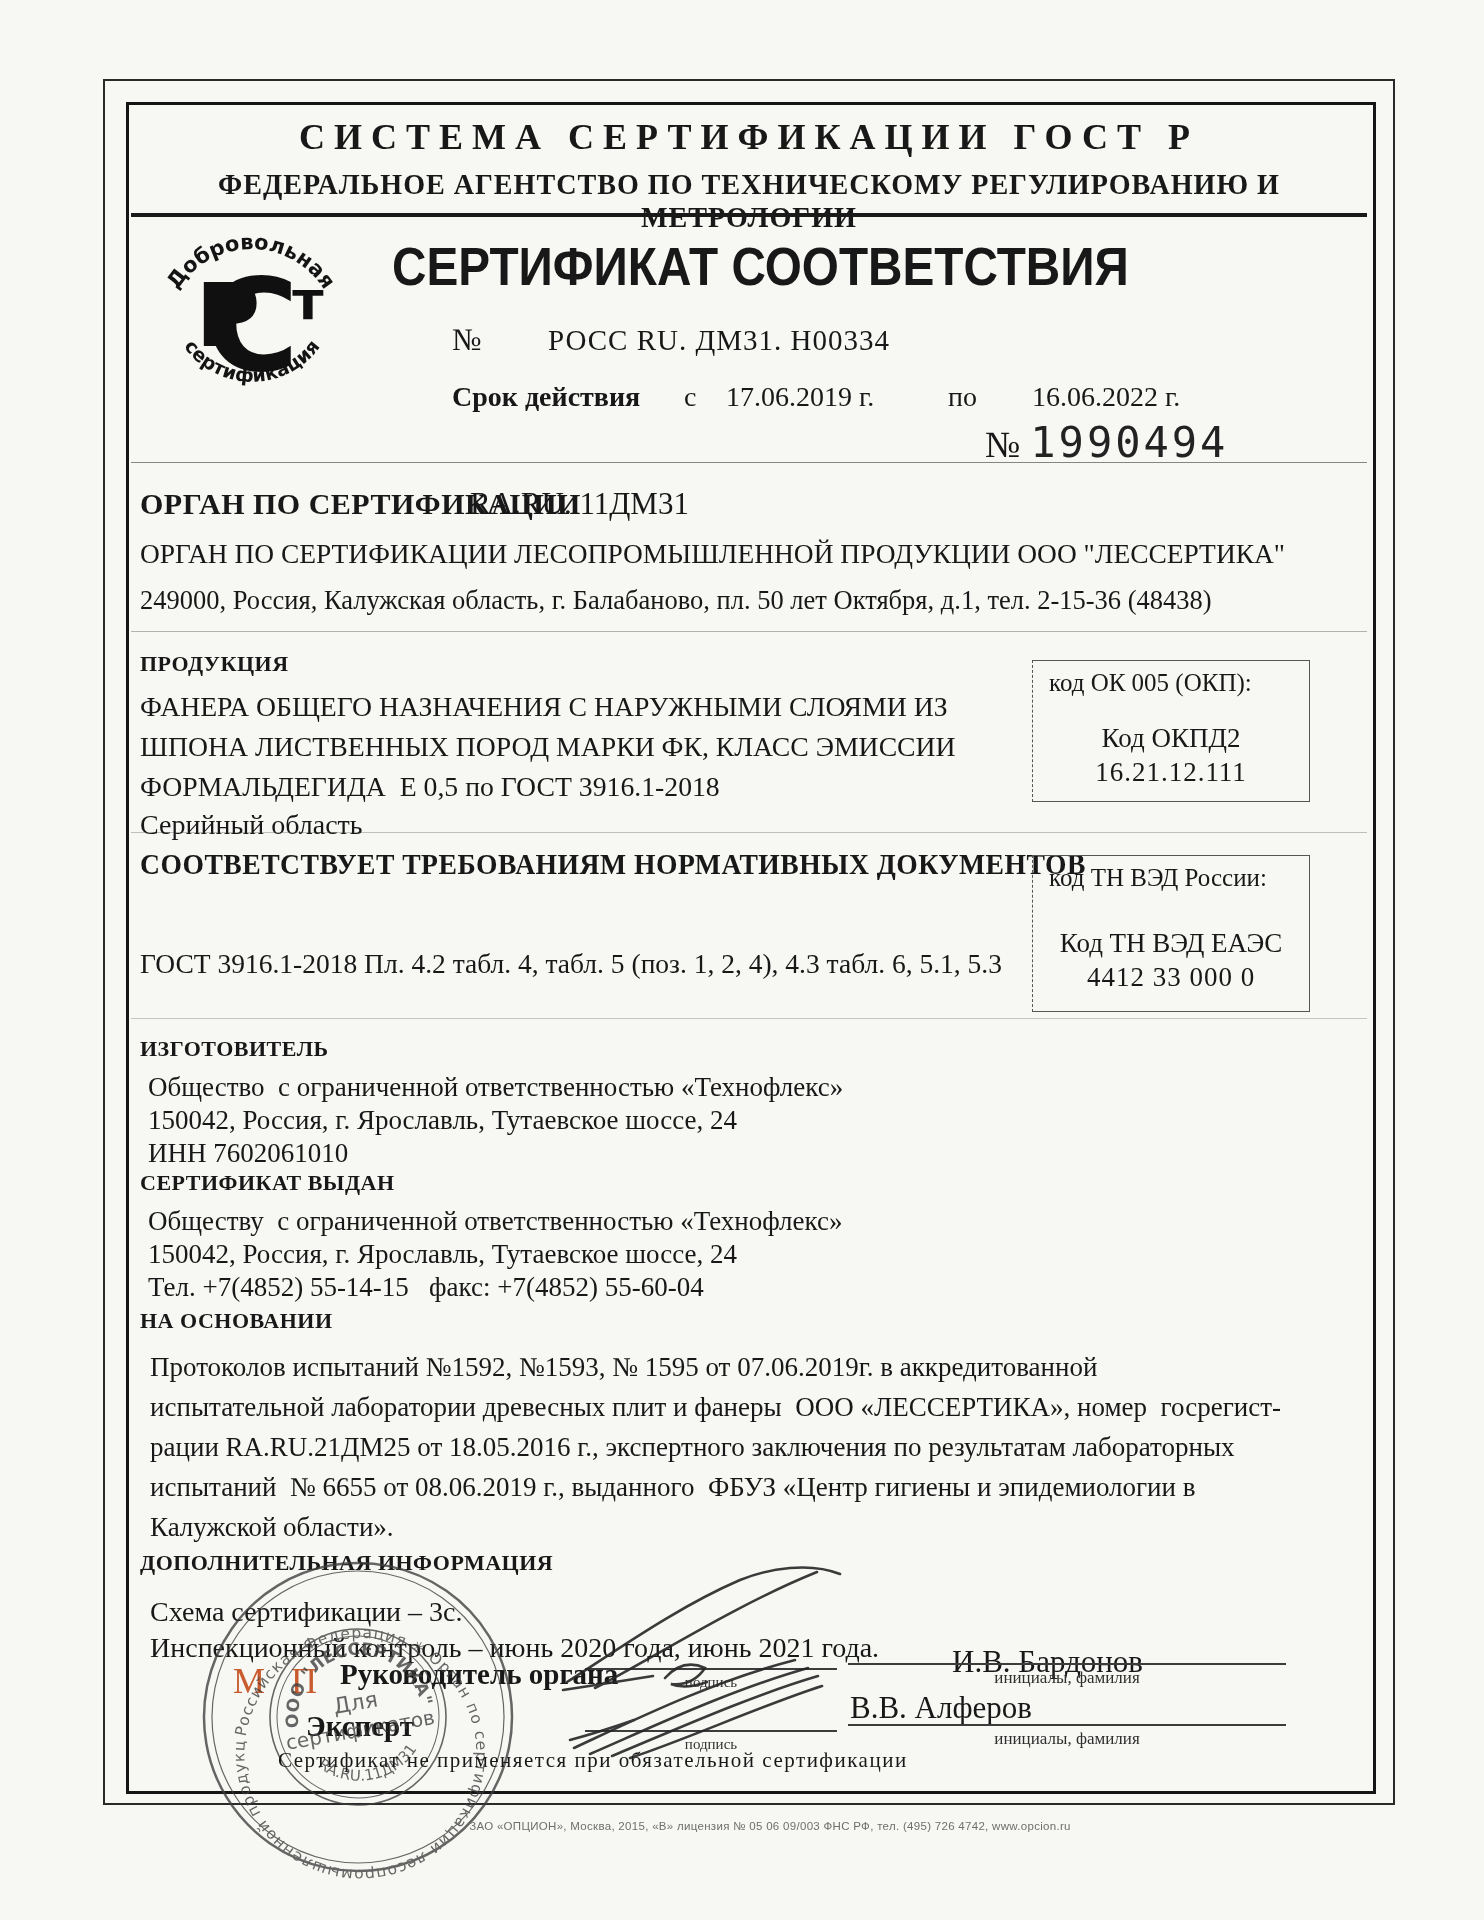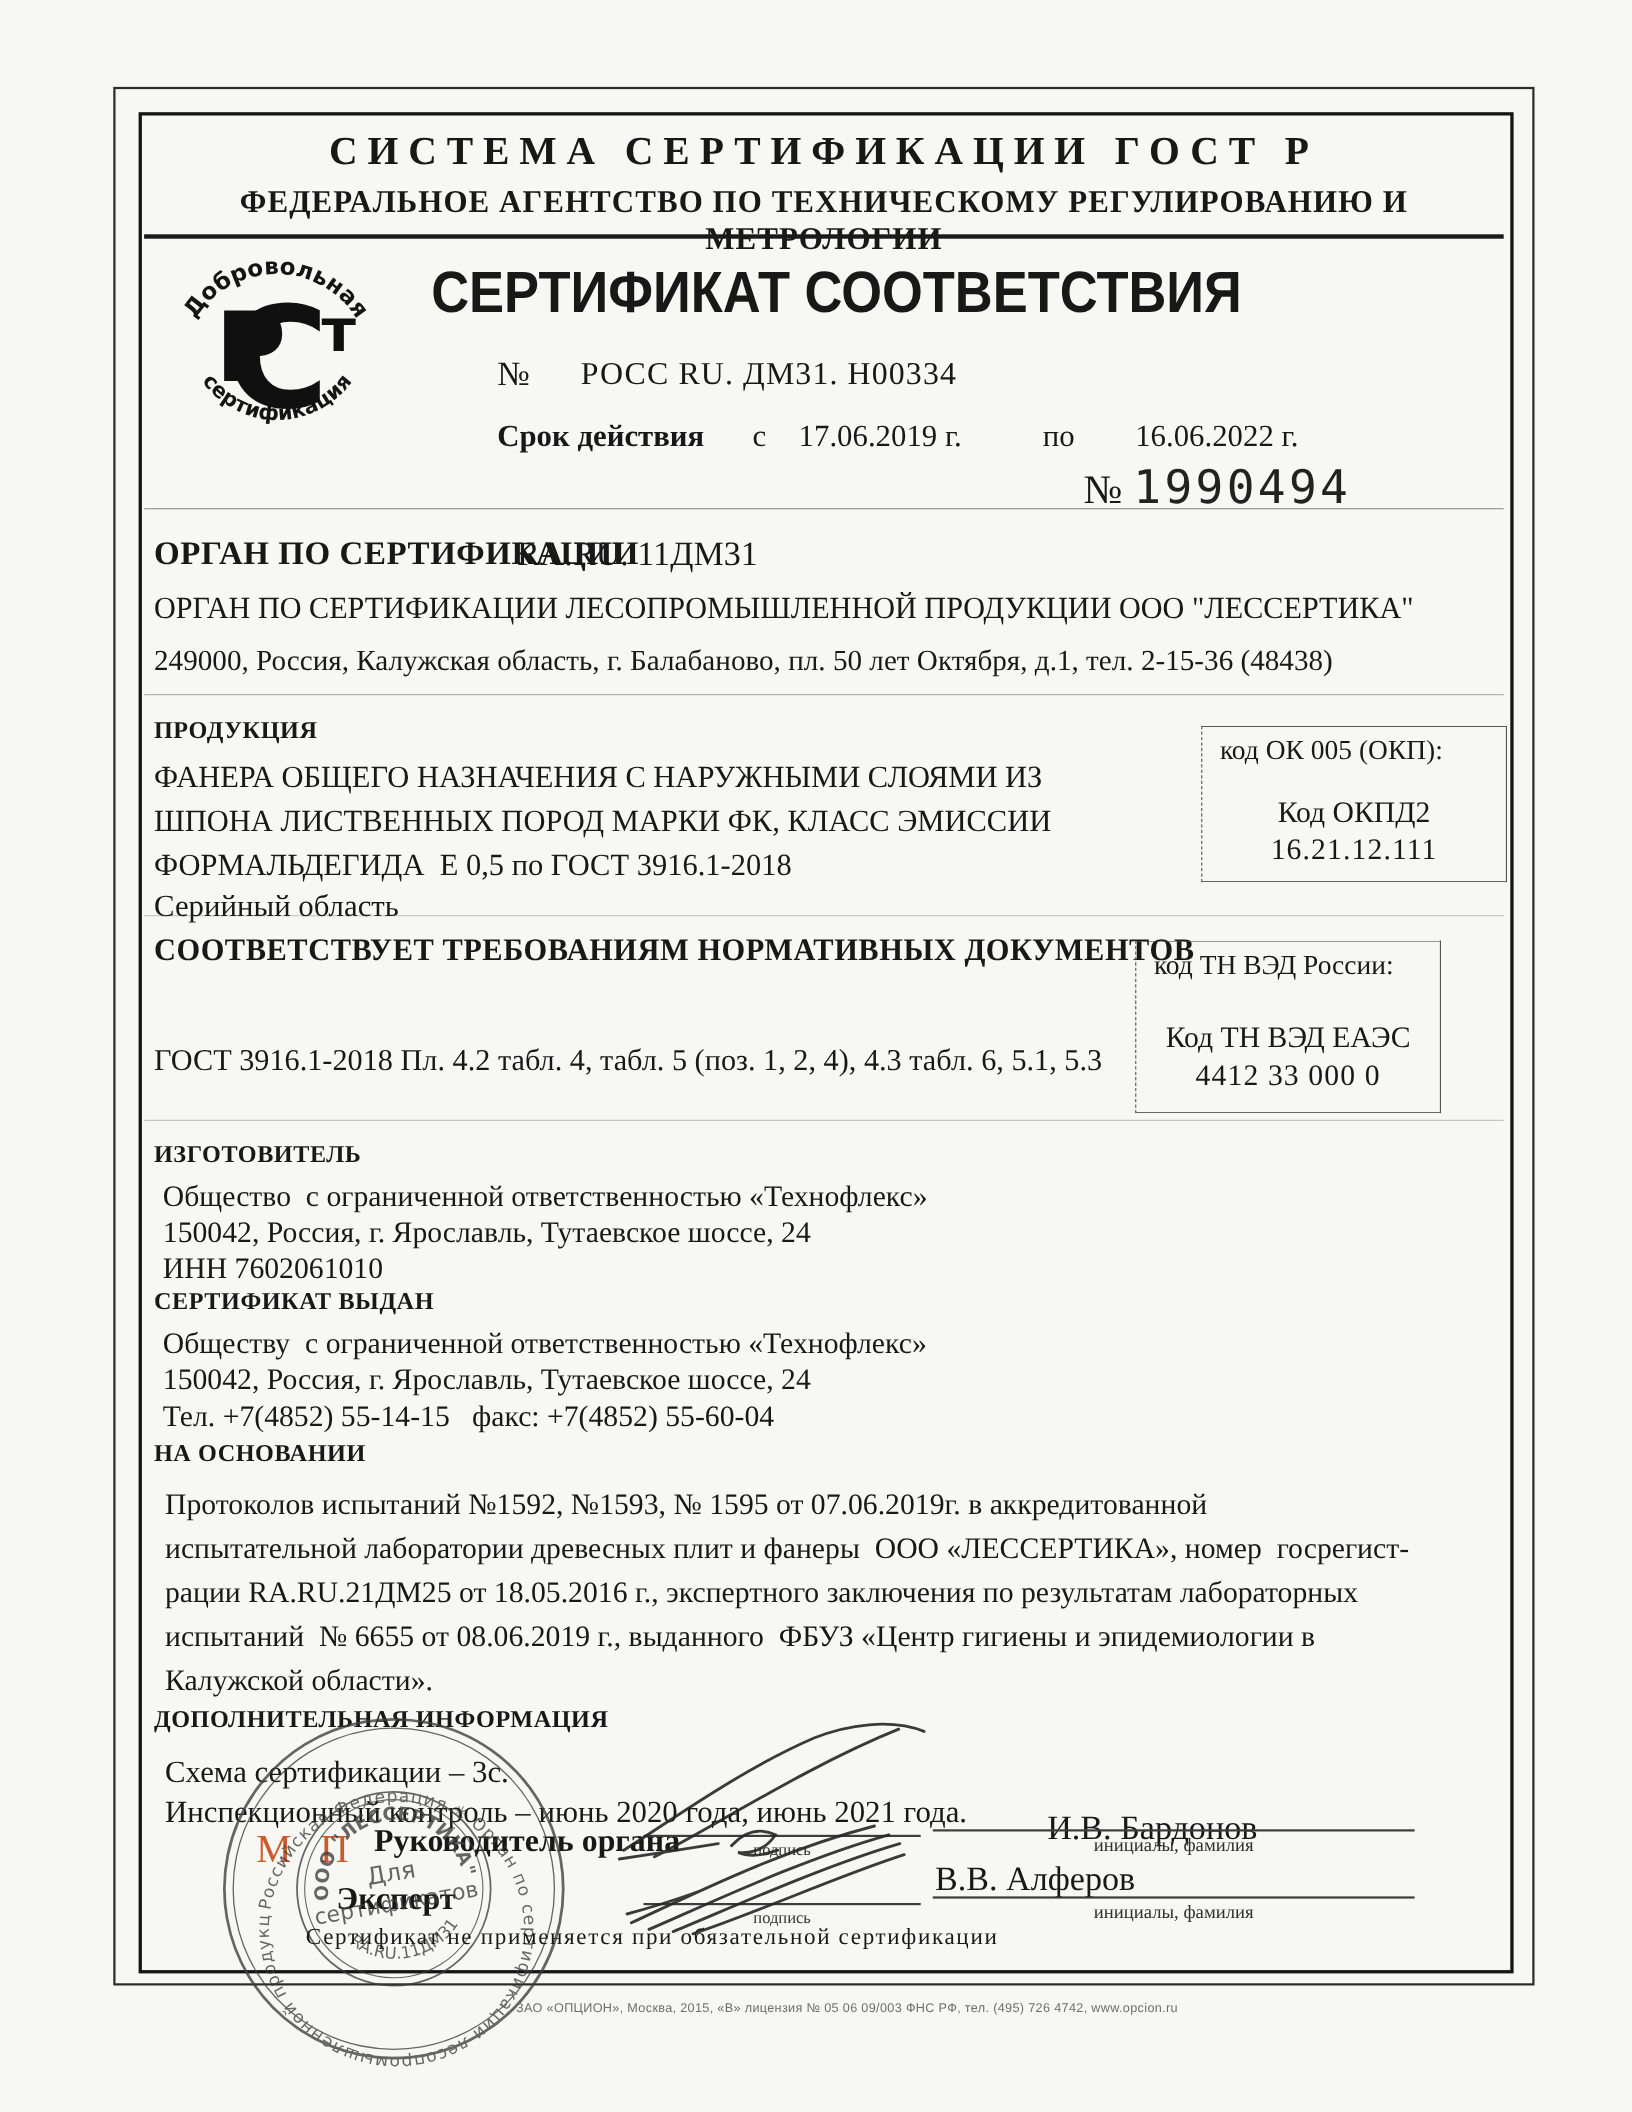--- a/index.html
+++ b/index.html
@@ -16,34 +16,34 @@
   
   .outer-frame{left:103px;top:79px;width:1288px;height:1722px;border:2px solid #2a2a2a;}
   .inner-frame{left:126px;top:102px;width:1244px;height:1686px;border:3px solid #151515;}
   
   .sys-title{left:127px;top:116px;width:1244px;text-align:center;font-size:36px;font-weight:bold;letter-spacing:9px;}
   .agency{left:127px;top:168px;width:1244px;text-align:center;font-size:29px;font-weight:bold;letter-spacing:1px;transform:scaleX(.97);transform-origin:center top;}
   .rule-thick{left:131px;top:213px;width:1236px;height:4px;background:#1a1a1a;}
   .rule-thin{height:0;border-top:1px solid rgba(40,40,40,.55);}
   .main-title{left:392px;top:236px;font-family:"Liberation Sans","DejaVu Sans",sans-serif;font-size:53px;font-weight:800;letter-spacing:0px;transform:scaleX(.9);transform-origin:left top;white-space:nowrap;}
   .certnum-label{left:452px;top:322px;font-size:31px;}
-  .certnum-value{left:528px;top:324px;font-size:29px;letter-spacing:1px;}
+  .certnum-value{left:548px;top:324px;font-size:29px;letter-spacing:1px;}
   .validity{top:381px;font-size:28px;}
   .v-label{left:452px;font-weight:bold;}
   .v-from-label{left:684px;}
   .v-from{left:726px;}
   .v-to-label{left:948px;}
   .v-to{left:1032px;}
   .blank-number{left:985px;top:418px;display:flex;align-items:baseline;gap:10px;}
   .blank-number .no{font-size:37px;}
   .blank-number .digits{font-family:"DejaVu Sans Mono","Liberation Mono",monospace;font-size:42px;letter-spacing:3px;color:#222;}
   
   .sec-label{font-weight:bold;font-size:22px;letter-spacing:.5px;white-space:nowrap;}
   .body-line{font-size:27px;}
-  .okp-box{left:1092px;top:660px;width:276px;height:140px;border:1px solid #555;border-left:1px dashed #555;text-decoration:underline;}
+  .okp-box{left:1032px;top:660px;width:276px;height:140px;border:1px solid #555;border-left:1px dashed #555;text-decoration:underline;}
   .tnved-box{left:1032px;top:855px;width:276px;height:155px;border:1px solid #555;border-left:1px dashed #555;}
   .box-label{position:absolute;left:16px;top:8px;font-size:25px;}
   .box-code-label{position:absolute;left:0;width:100%;text-align:center;font-size:27px;}
   .box-code{position:absolute;left:0;width:100%;text-align:center;font-size:27px;letter-spacing:1px;}
   .prod-line{left:140px;font-size:28px;transform:scaleX(.99);transform-origin:left top;}
   .std-line{left:140px;top:948px;font-size:27.5px;}
   .info-line{font-size:27px;}
   
   .role{font-weight:bold;font-size:29px;white-space:nowrap;}
   .sig-line{border-bottom:2px solid #3c3c3c;height:0;}

